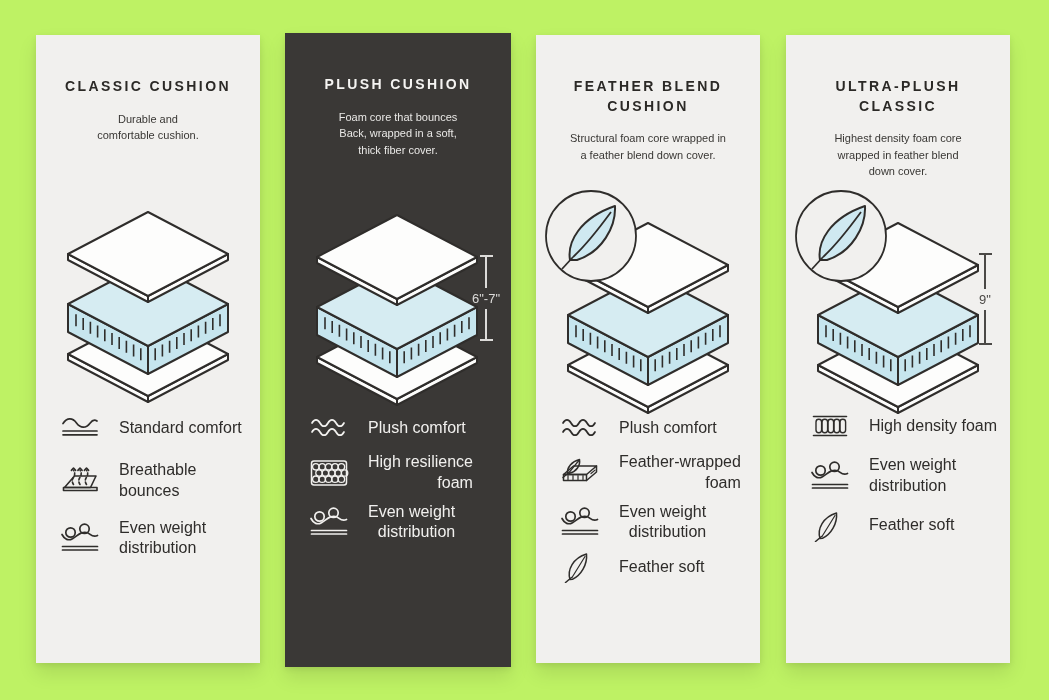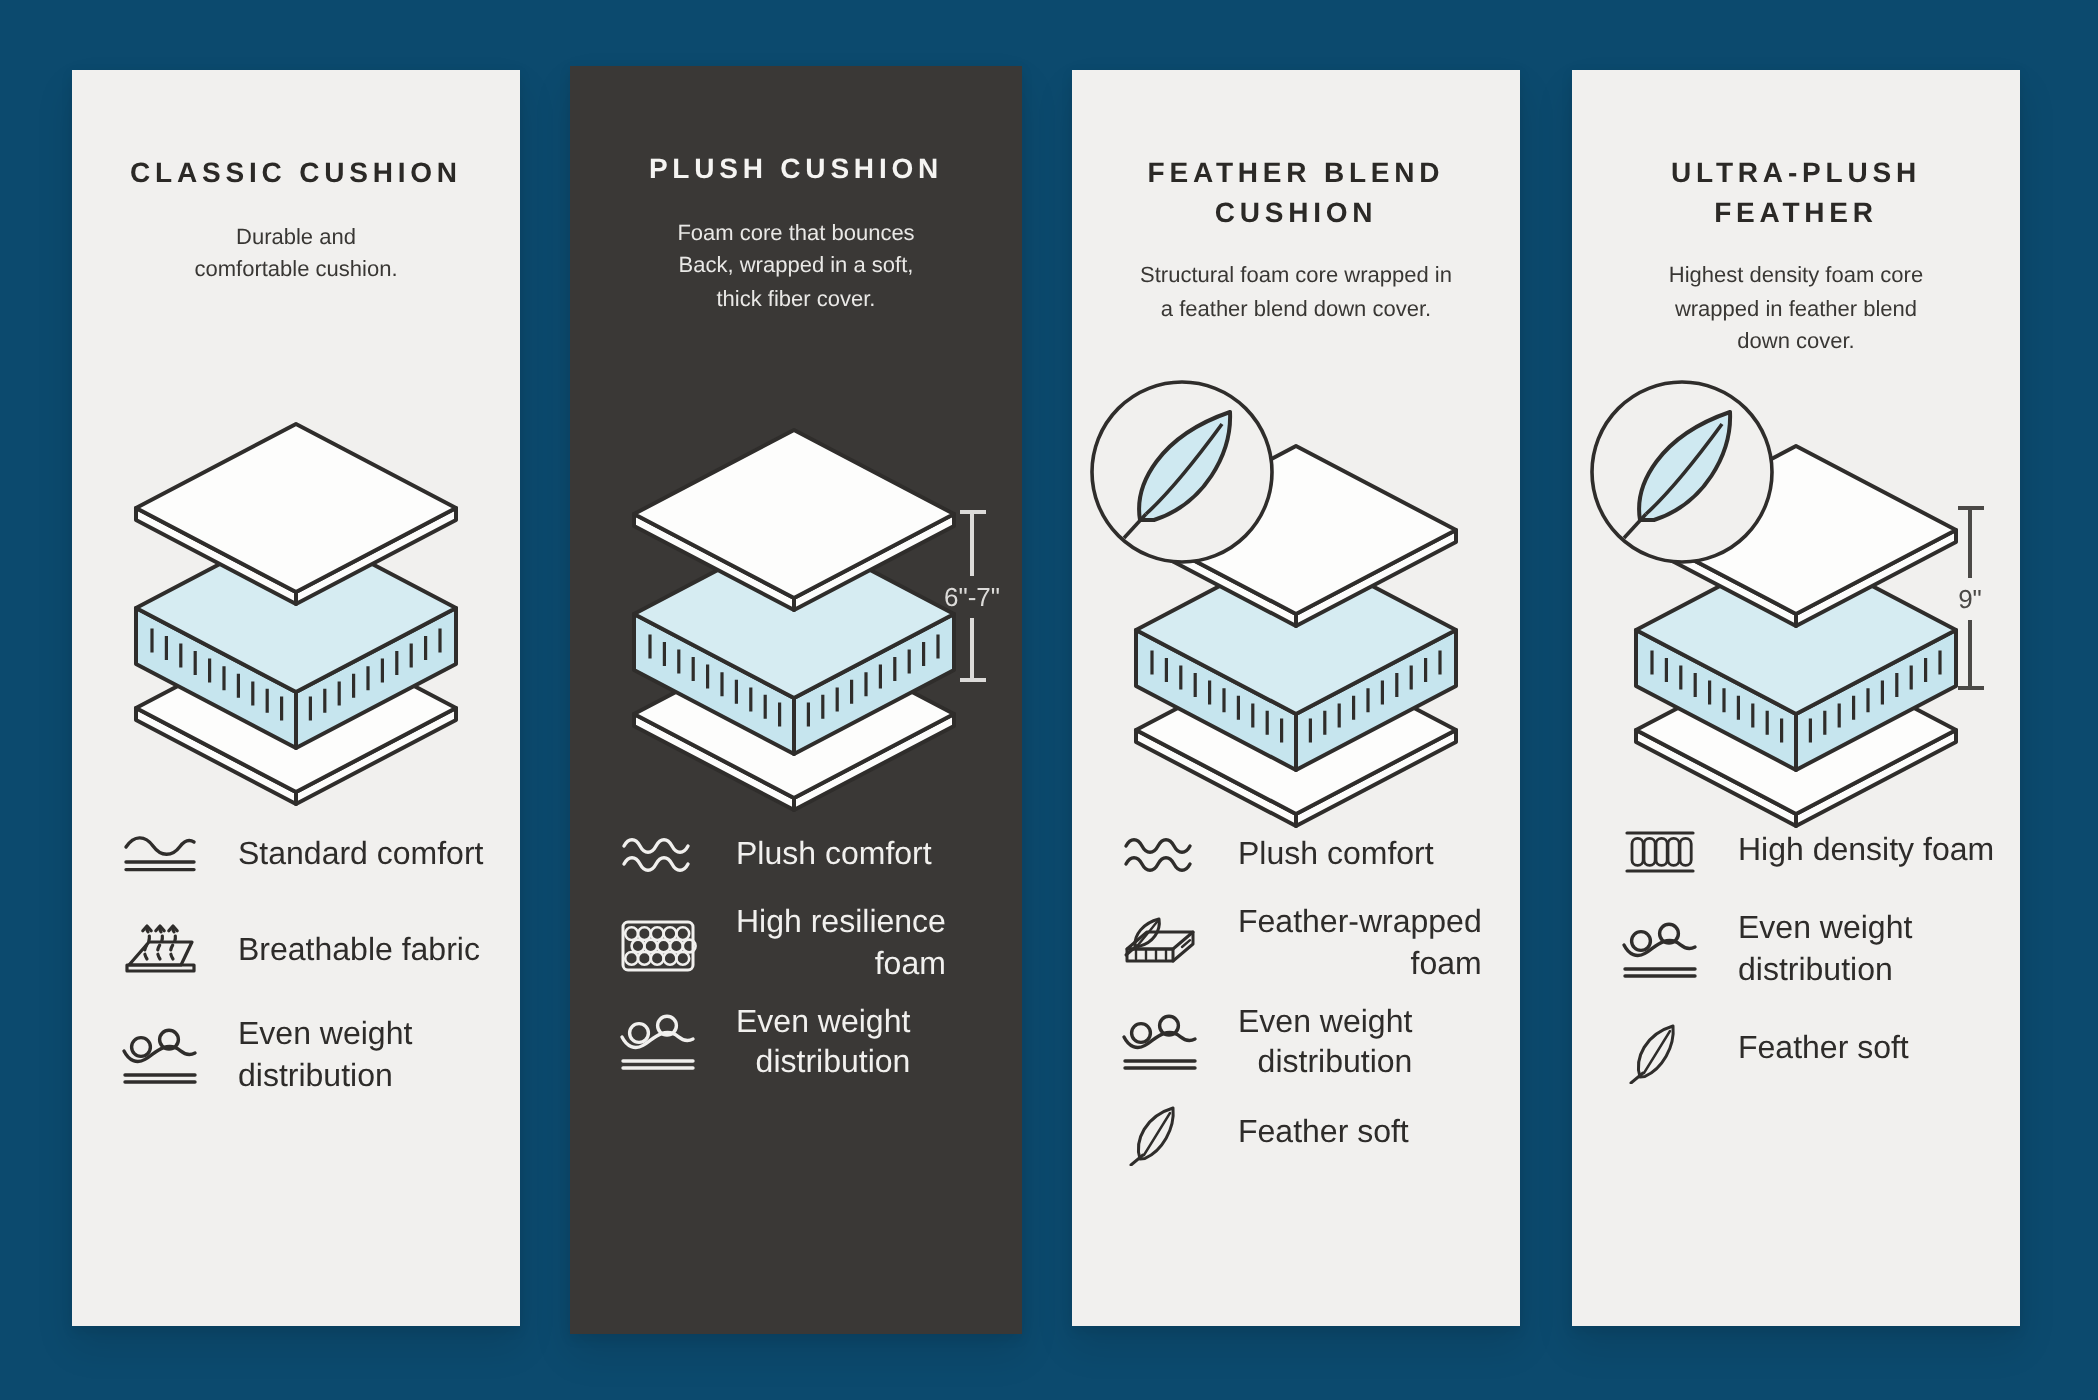--- a/index.html
+++ b/index.html
@@ -1,16 +1,16 @@
 <!DOCTYPE html>
 <html><head>
 <meta charset="utf-8">
 <style>
   html,body{margin:0;padding:0;background:#ffffff;}
-  .canvas{position:relative;width:1049px;height:700px;background:#0c4a6e;overflow:hidden;
+  .canvas{position:relative;width:1049px;height:700px;background:#bef264;overflow:hidden;
           font-family:"Liberation Sans","DejaVu Sans",sans-serif;color:#2f2d2b;}
   .card{position:absolute;top:35px;width:224px;height:628px;background:#f1f0ee;
         box-shadow:0 10px 18px rgba(0,0,0,.10),0 2px 6px rgba(0,0,0,.08);}
   .card-1{left:36px;}
   .card-2{left:285px;top:33px;width:226px;height:634px;background:#3a3836;}
   .card-3{left:536px;}
   .card-4{left:786px;}
   .card-header{position:absolute;top:42px;left:8px;right:8px;text-align:center;}
   .card-title{font-size:14px;font-weight:bold;letter-spacing:2.4px;line-height:1.4;
               white-space:pre-line;color:#2b2926;}
@@ -89,21 +89,21 @@
       </div>
       <div class="feat-row h1">
         <span class="feat-icon">
           <svg width="40" height="32" viewBox="0 0 40 32" fill="none" stroke="currentColor" stroke-width="1.6" stroke-linecap="round" stroke-linejoin="round">
             <path d="M4.5 22.5 L14.5 11 L36 11 L30.5 22.5 Z"></path>
             <rect x="3.5" y="22.5" width="33.5" height="3"></rect>
             <path stroke-dasharray="2.6 2.2" d="M13.5 19.5c-1.6-2.4-1.6-4.8 0-7.2 1.6-2.4 1.6-4.8 0-7.2M20 19.5c-1.6-2.4-1.6-4.8 0-7.2 1.6-2.4 1.6-4.8 0-7.2M26.5 19.5c-1.6-2.4-1.6-4.8 0-7.2 1.6-2.4 1.6-4.8 0-7.2"></path>
             <path d="M11.4 5.4 L13.5 3 L15.6 5.4M17.9 5.4 L20 3 L22.1 5.4M24.4 5.4 L26.5 3 L28.6 5.4"></path>
           </svg>
         </span>
-        <span class="feat-label">Breathable fabric</span>
+        <span class="feat-label">Breathable bounces</span>
       </div>
       <div class="feat-row h2">
         <span class="feat-icon">
           <svg width="40" height="32" viewBox="0 0 40 32" fill="none" stroke="currentColor" stroke-width="1.7" stroke-linecap="round">
             <circle cx="10.5" cy="10.5" r="4.7"></circle>
             <circle cx="24.5" cy="6.8" r="4.7"></circle>
             <path d="M2 12.5c2.5 5 6.5 6.5 10.5 4.2 3.5-2 5.5-4.5 9-5.8 3.2-1.2 6.2-.6 8.6 1.4 2.4 2 5 2.4 7.4 1.2"></path>
             <path d="M2.5 24.5h35M2.5 28h35"></path>
           </svg>
         </span>
@@ -277,21 +277,21 @@
           </svg>
         </span>
         <span class="feat-label">Feather soft</span>
       </div>
     </div>
   </div>
 
   <div class="card card-4">
     <div class="card-header">
       <div class="card-title">ULTRA-PLUSH
-FEATHER</div>
+CLASSIC</div>
       <div class="card-desc">Highest density foam core
 wrapped in feather blend
 down cover.</div>
     </div>
     <div class="illo">
       <svg width="212" height="238" viewBox="0 0 212 238" fill="none" stroke="#2f2d2b" stroke-width="2" stroke-linejoin="round">
         <g>
           <path d="M26 180 L106 222 L106 228 L26 186 Z" fill="#fdfdfc"></path>
           <path d="M186 180 L106 222 L106 228 L186 186 Z" fill="#fdfdfc"></path>
           <path d="M106 138 L186 180 L106 222 L26 180 Z" fill="#fdfdfc"></path>

